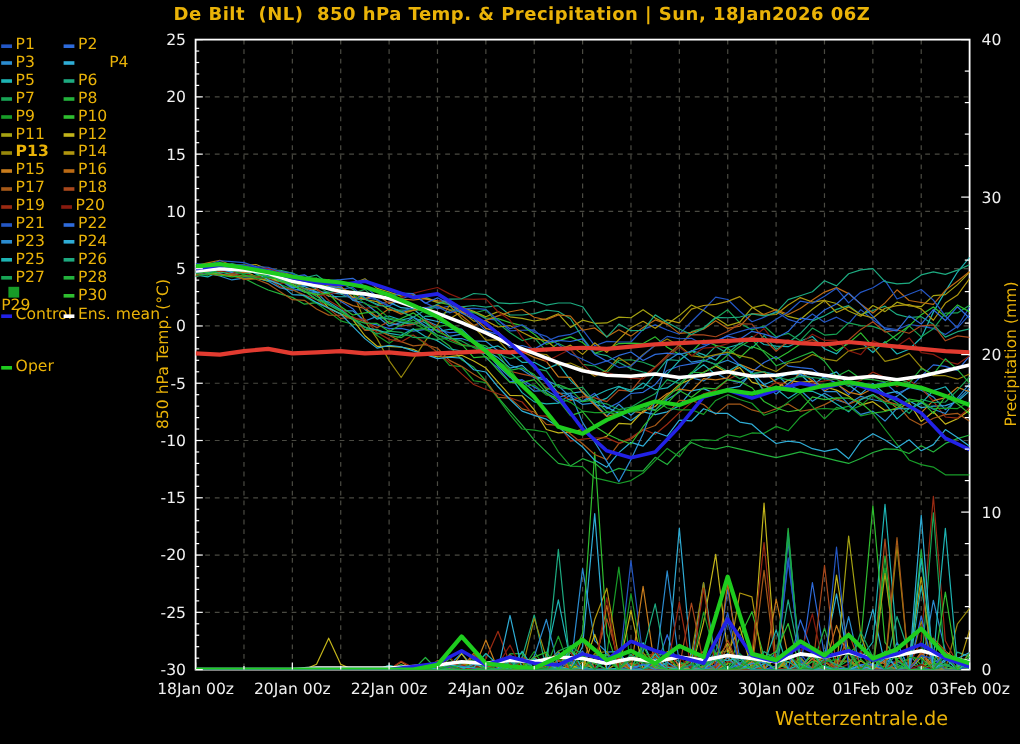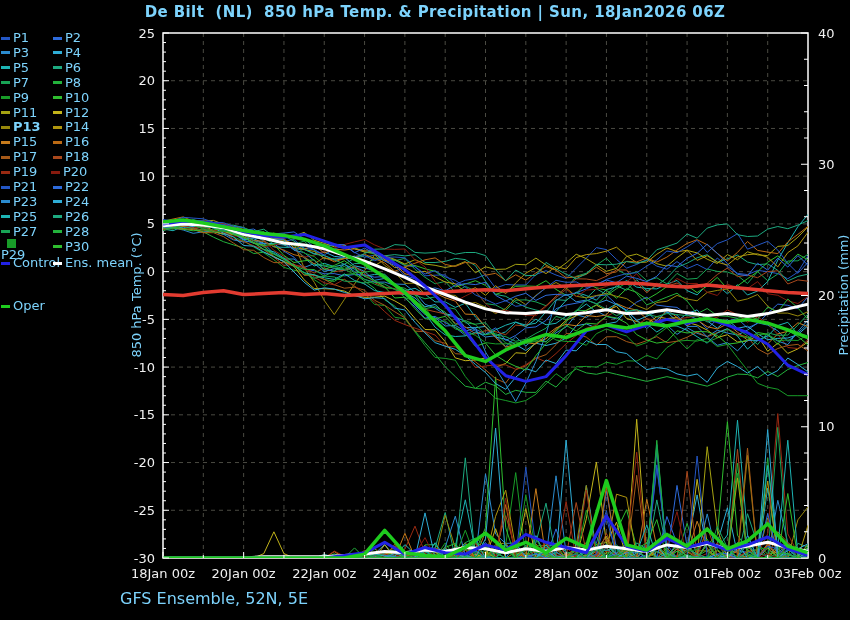--- a/index.html
+++ b/index.html
@@ -1,17 +1,17 @@
 <!DOCTYPE html>
 <html><head>
 <meta charset="utf-8">
 <style>
   html,body{margin:0;padding:0;background:#000;}
   #stage{position:relative;width:850px;height:620px;background:#000;overflow:hidden;
-         font-family:"DejaVu Sans","Liberation Sans",sans-serif;color:#7dd3fc;}
+         font-family:"DejaVu Sans","Liberation Sans",sans-serif;color:#eab308;}
   #chart-title{position:absolute;left:30px;top:3px;width:810px;text-align:center;
 : space: sans-serif;         font-size:15px;font-weight:bold;white-space:pre;letter-spacing:0.4px;}
   #legend{position:absolute;left:0;top:0;width:162px;height:620px;}
   .lg-item{position:absolute;display:flex;align-items:center;height:16px;font-size:13px;line-height:14px;}
   .lg-item .sw{display:inline-block;width:9px;height:3px;margin-right:3px;flex:0 0 9px;}
   .lg-item.twoline{align-items:flex-start;height:30px;}
   .lg-item.twoline .sw{margin-top:6px;}
   .axis-label{position:absolute;font-size:13px;white-space:nowrap;}
   #ylab-left{left:129px;top:295px;transform:rotate(-90deg) translate(-50%,0);transform-origin:0 0;}
   #ylab-right{left:836px;top:295px;transform:rotate(-90deg) translate(-50%,0);transform-origin:0 0;}
@@ -33,21 +33,21 @@
         <span>P1</span>
       </div>
       <div class="lg-item" style="left: 53px; top: 30px;">
         <span class="sw" style="background: rgb(46, 107, 219);"></span>
         <span>P2</span>
       </div>
       <div class="lg-item" style="left: 1px; top: 44.9px;">
         <span class="sw" style="background: rgb(43, 140, 208);"></span>
         <span>P3</span>
       </div>
-      <div class="lg-item" style="left: 53px; top: 44.9px;">
+      <div class="lg-item" style="left: 53px; top: 44.9px; gap: 26px;">
         <span class="sw" style="background: rgb(47, 173, 214);"></span>
         <span>P4</span>
       </div>
       <div class="lg-item" style="left: 1px; top: 59.8px;">
         <span class="sw" style="background: rgb(29, 180, 180);"></span>
         <span>P5</span>
       </div>
       <div class="lg-item" style="left: 53px; top: 59.8px;">
         <span class="sw" style="background: rgb(29, 170, 128);"></span>
         <span>P6</span>
@@ -385,14 +385,14 @@
         <line x1="525.8125" y1="558" x2="525.8125" y2="555" stroke="#fff" stroke-width="1"></line>
         <line x1="606.4375" y1="558" x2="606.4375" y2="555" stroke="#fff" stroke-width="1"></line>
         <line x1="687.0625" y1="558" x2="687.0625" y2="555" stroke="#fff" stroke-width="1"></line>
         <line x1="767.6875" y1="558" x2="767.6875" y2="555" stroke="#fff" stroke-width="1"></line>
       </g>
     </svg>
 
   <div class="axis-label" id="ylab-left">850 hPa Temp. (°C)</div>
   <div class="axis-label" id="ylab-right">Precipitation (mm)</div>
 
-  <div class="footer" id="footer-left">GFS Ensemble, 52N, 5E</div>
+  <div class="footer" id="footer-right">Wetterzentrale.de</div>
 </div>
 
 </body></html>

